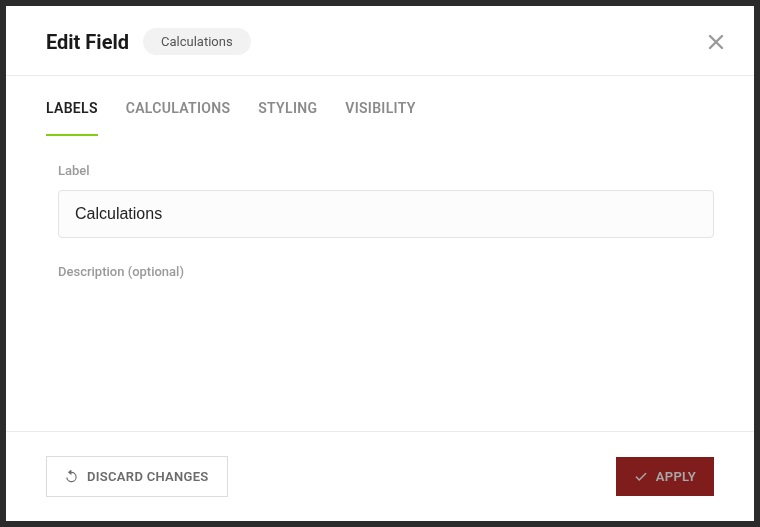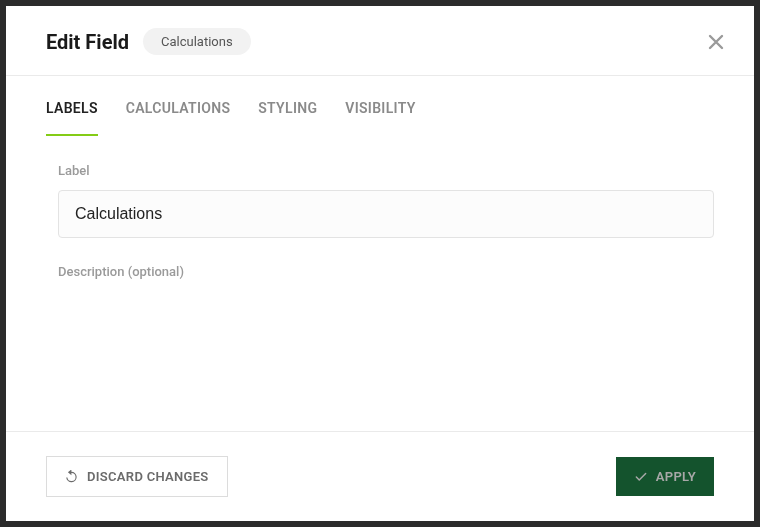--- a/index.html
+++ b/index.html
@@ -116,21 +116,21 @@
       border-radius: 0;
       cursor: pointer;
       border: 1px solid transparent;
     }
     .btn-discard {
       background: #fff;
       border: 1px solid #dcdcdc;
       color: #6b6b6b;
     }
     .btn-apply {
-      background: #14532d;
+      background: #7f1d1d;
       color: #a8a8a8;
       border: none;
     }
     .icon-svg { display: block; }
   </style>
 </head>
 <body>
 
 <div class="modal">
 

